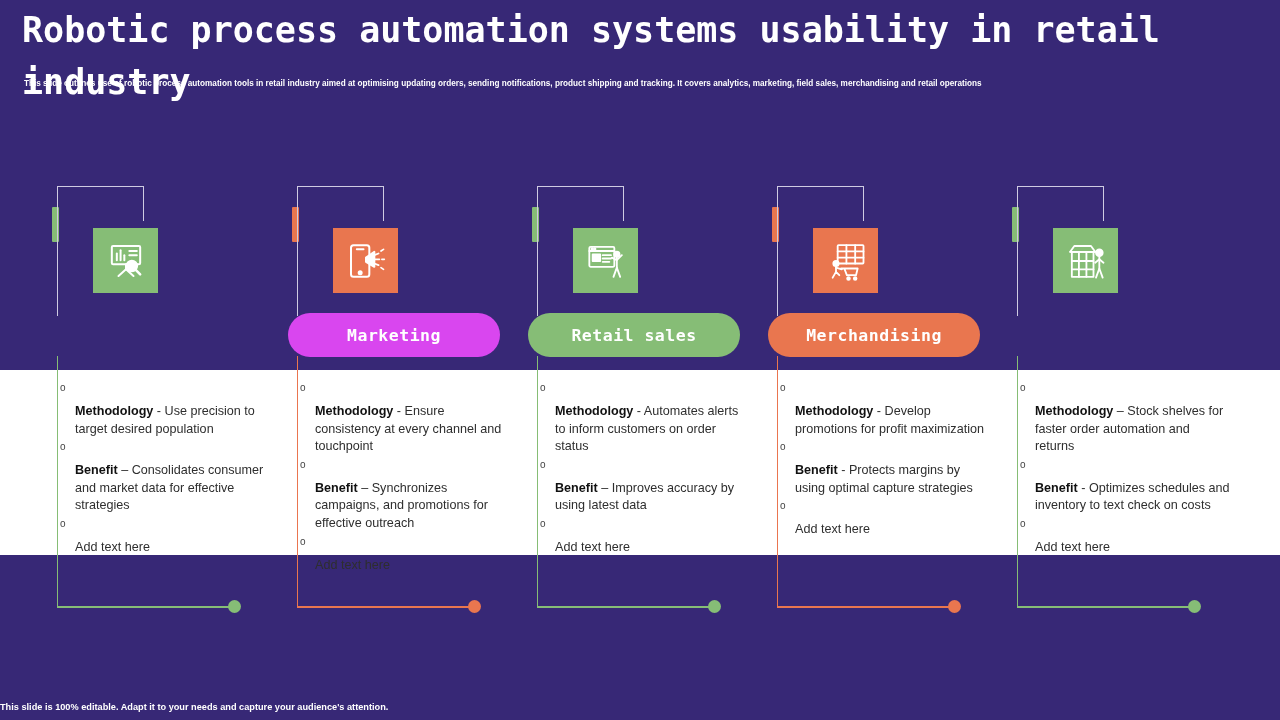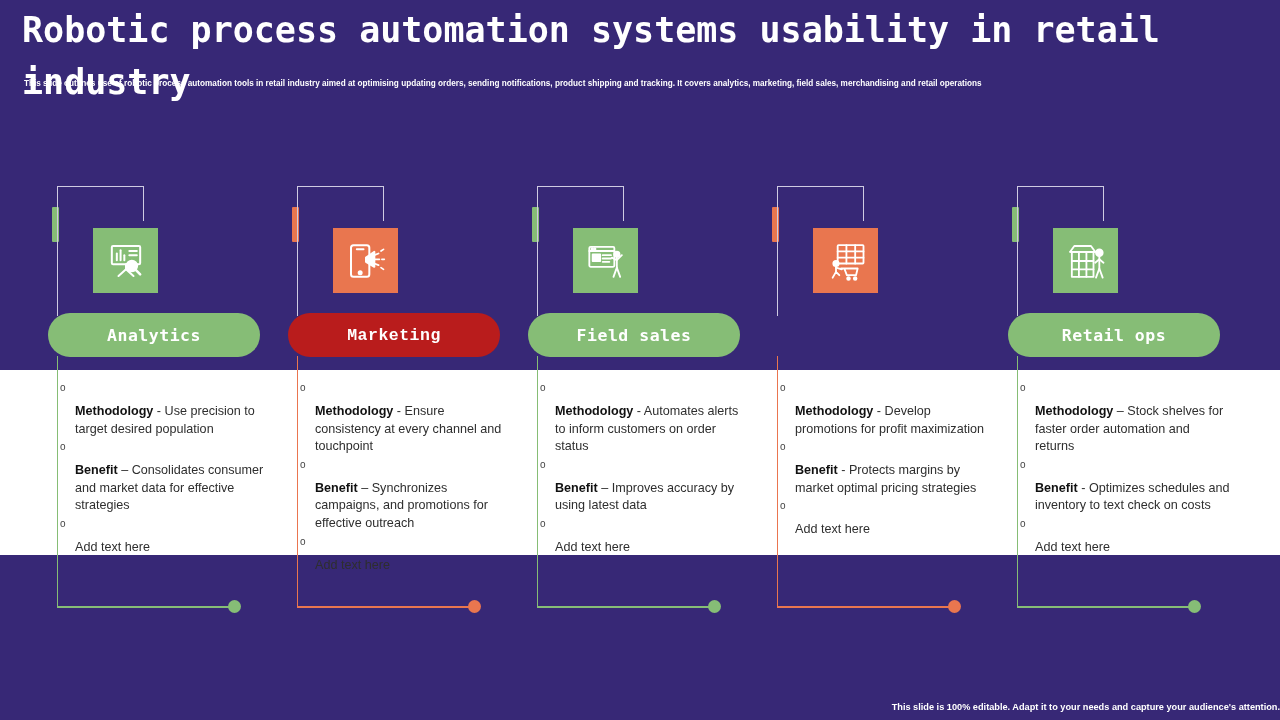--- a/index.html
+++ b/index.html
@@ -89,21 +89,21 @@
   .bullet-text b { font-weight:700; color:#111; }
 
   
   .col-divider {
     position:absolute; top:370px; width:1px; height:185px;
   }
 
   
   #footer-note {
     position:absolute; left:0; top:702px; width:1280px;
-    text-align:right; color:#ffffff;
+    text-align:left; color:#ffffff;
     font-size:9.2px; font-weight:700;
   }
 </style>
 </head>
 <body>
 
 <div id="header">
   <div id="slide-subtitle">This slide outlines use of robotic process automation tools in retail industry aimed at optimising updating orders, sending notifications, product shipping and tracking. It covers analytics, marketing, field sales, merchandising and retail operations</div>
   <div id="slide-title">Robotic process automation systems usability in retail industry</div>
 </div>
@@ -127,23 +127,20 @@
       <line x1="24" y1="34" x2="33" y2="42"></line>
       <line x1="13" y1="23" x2="13" y2="15"></line>
       <line x1="17.5" y1="23" x2="17.5" y2="11"></line>
       <line x1="22" y1="23" x2="22" y2="17"></line>
       <line x1="28" y1="12" x2="37" y2="12"></line>
       <line x1="28" y1="17" x2="37" y2="17"></line>
       <circle cx="31" cy="30" r="6.5" fill="#fff" stroke="#fff" stroke-width="2"></circle>
       <line x1="36" y1="35" x2="41" y2="40" stroke-width="3"></line>
     </svg>
       </div>
-      <div class="pill" style="background: rgb(134, 189, 118);">
-        <span>Analytics</span>
-      </div>
       <div class="bullets">
         <div class="bullet-row">
           <span class="bullet-mark">o</span>
           <span class="bullet-text"><b>Methodology</b><span> - Use precision to target desired population</span></span>
         </div>
         <div class="bullet-row">
           <span class="bullet-mark">o</span>
           <span class="bullet-text"><b>Benefit</b><span> – Consolidates consumer and market data for effective strategies</span></span>
         </div>
         <div class="bullet-row">
@@ -164,21 +161,21 @@
       <div class="icon-tile" style="background: rgb(233, 118, 79);">
     <svg viewBox="0 0 48 48" fill="none" stroke="#fff" stroke-width="2.4" stroke-linecap="round" stroke-linejoin="round">
       <rect x="6" y="5" width="22" height="38" rx="3"></rect>
       <line x1="13" y1="10" x2="21" y2="10"></line>
       <circle cx="17" cy="38" r="1.8" fill="#fff"></circle>
       <path d="M24 20 L34 13 L34 31 L24 25 Z" fill="#fff" stroke="#fff"></path>
       <path d="M34 17 L39 15 M34 22 L40 22 M34 27 L39 29" stroke-width="2.2"></path>
       <path d="M42 12 L45 10 M43 22 L46 22 M42 32 L45 34" stroke-width="2"></path>
     </svg>
       </div>
-      <div class="pill" style="background: #b91c1c; font-family: Liberation Mono, monospace;">
+      <div class="pill" style="background: #d946ef;">
         <span>Marketing</span>
       </div>
       <div class="bullets">
         <div class="bullet-row">
           <span class="bullet-mark">o</span>
           <span class="bullet-text"><b>Methodology</b><span> - Ensure consistency at every channel and touchpoint</span></span>
         </div>
         <div class="bullet-row">
           <span class="bullet-mark">o</span>
           <span class="bullet-text"><b>Benefit</b><span> – Synchronizes campaigns, and promotions for effective outreach</span></span>
@@ -208,21 +205,21 @@
       <line x1="20" y1="17" x2="30" y2="17"></line>
       <line x1="20" y1="21" x2="30" y2="21"></line>
       <line x1="20" y1="25" x2="28" y2="25"></line>
       <circle cx="37" cy="16" r="3.2" fill="#fff" stroke="#fff"></circle>
       <path d="M37 20 L37 32"></path>
       <path d="M37 32 L33 43 M37 32 L41 43"></path>
       <path d="M37 23 L31 20 M37 23 L43 17"></path>
     </svg>
       </div>
       <div class="pill" style="background: rgb(134, 189, 118);">
-        <span>Field sales</span>
+        <span>Retail sales</span>
       </div>
       <div class="bullets">
         <div class="bullet-row">
           <span class="bullet-mark">o</span>
           <span class="bullet-text"><b>Methodology</b><span> - Automates alerts to inform customers on order status</span></span>
         </div>
         <div class="bullet-row">
           <span class="bullet-mark">o</span>
           <span class="bullet-text"><b>Benefit</b><span> – Improves accuracy by using latest data</span></span>
         </div>
@@ -250,28 +247,31 @@
       <line x1="35" y1="5" x2="35" y2="27"></line>
       <circle cx="12" cy="27" r="3.2" fill="#fff" stroke="#fff"></circle>
       <path d="M12 30.5 L12 37"></path>
       <path d="M12 37 L8 44 M12 37 L16 41"></path>
       <path d="M12 32 L19 34"></path>
       <path d="M18 33 L22 33 L25 41 L36 41 L38 33 Z"></path>
       <circle cx="27" cy="45" r="1.6" fill="#fff"></circle>
       <circle cx="35" cy="45" r="1.6" fill="#fff"></circle>
     </svg>
       </div>
+      <div class="pill" style="background: rgb(233, 118, 79);">
+        <span>Merchandising</span>
+      </div>
       <div class="bullets">
         <div class="bullet-row">
           <span class="bullet-mark">o</span>
           <span class="bullet-text"><b>Methodology</b><span> - Develop promotions for profit maximization</span></span>
         </div>
         <div class="bullet-row">
           <span class="bullet-mark">o</span>
-          <span class="bullet-text"><b>Benefit</b><span> - Protects margins by market optimal pricing strategies</span></span>
+          <span class="bullet-text"><b>Benefit</b><span> - Protects margins by using optimal capture strategies</span></span>
         </div>
         <div class="bullet-row">
           <span class="bullet-mark">o</span>
           <span class="bullet-text"><b></b><span>Add text here</span></span>
         </div>
       </div>
     </div>
     <div class="col-divider" style="left: 777px; background: rgb(233, 118, 79); opacity: 0.75;"></div>
     <div class="column" style="left: 1000px;">
       <div class="accent-bar" style="background: rgb(134, 189, 118);"></div>
@@ -289,23 +289,20 @@
       <line x1="7" y1="24" x2="33" y2="24"></line>
       <line x1="7" y1="34" x2="33" y2="34"></line>
       <line x1="15.5" y1="13" x2="15.5" y2="43"></line>
       <line x1="24.5" y1="13" x2="24.5" y2="43"></line>
       <circle cx="40" cy="14" r="4" fill="#fff" stroke="#fff"></circle>
       <path d="M40 18.5 L40 33"></path>
       <path d="M40 33 L36 44 M40 33 L44 44"></path>
       <path d="M40 22 L35 26 M40 22 L45 26"></path>
     </svg>
       </div>
-      <div class="pill" style="background: rgb(134, 189, 118);">
-        <span>Retail ops</span>
-      </div>
       <div class="bullets">
         <div class="bullet-row">
           <span class="bullet-mark">o</span>
           <span class="bullet-text"><b>Methodology</b><span> – Stock shelves for faster order automation and returns</span></span>
         </div>
         <div class="bullet-row">
           <span class="bullet-mark">o</span>
           <span class="bullet-text"><b>Benefit</b><span> - Optimizes schedules and inventory to text check on costs</span></span>
         </div>
         <div class="bullet-row">

